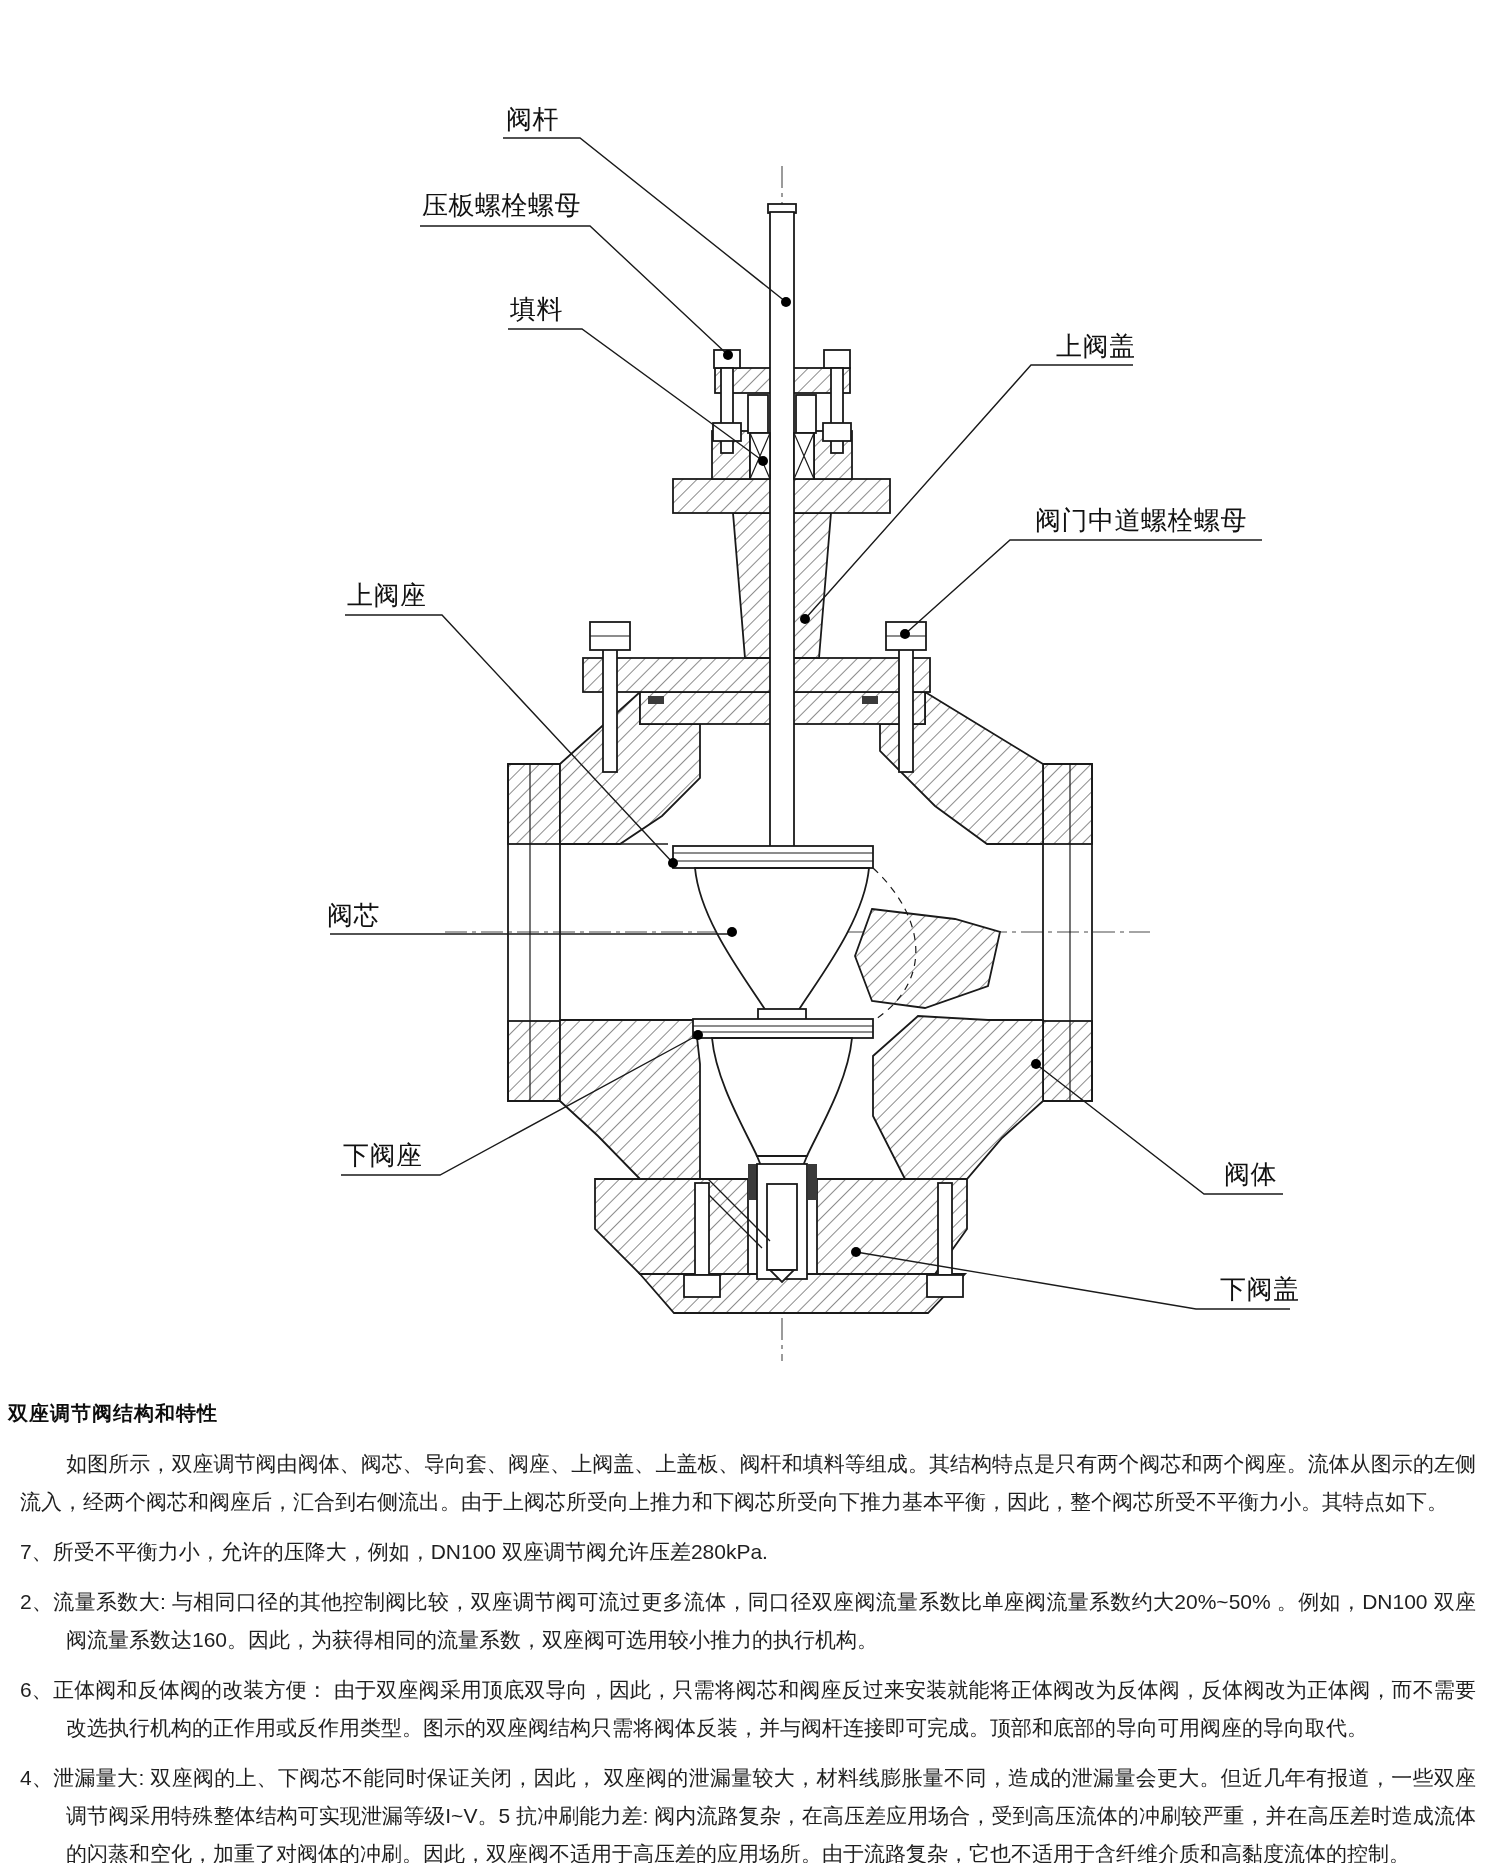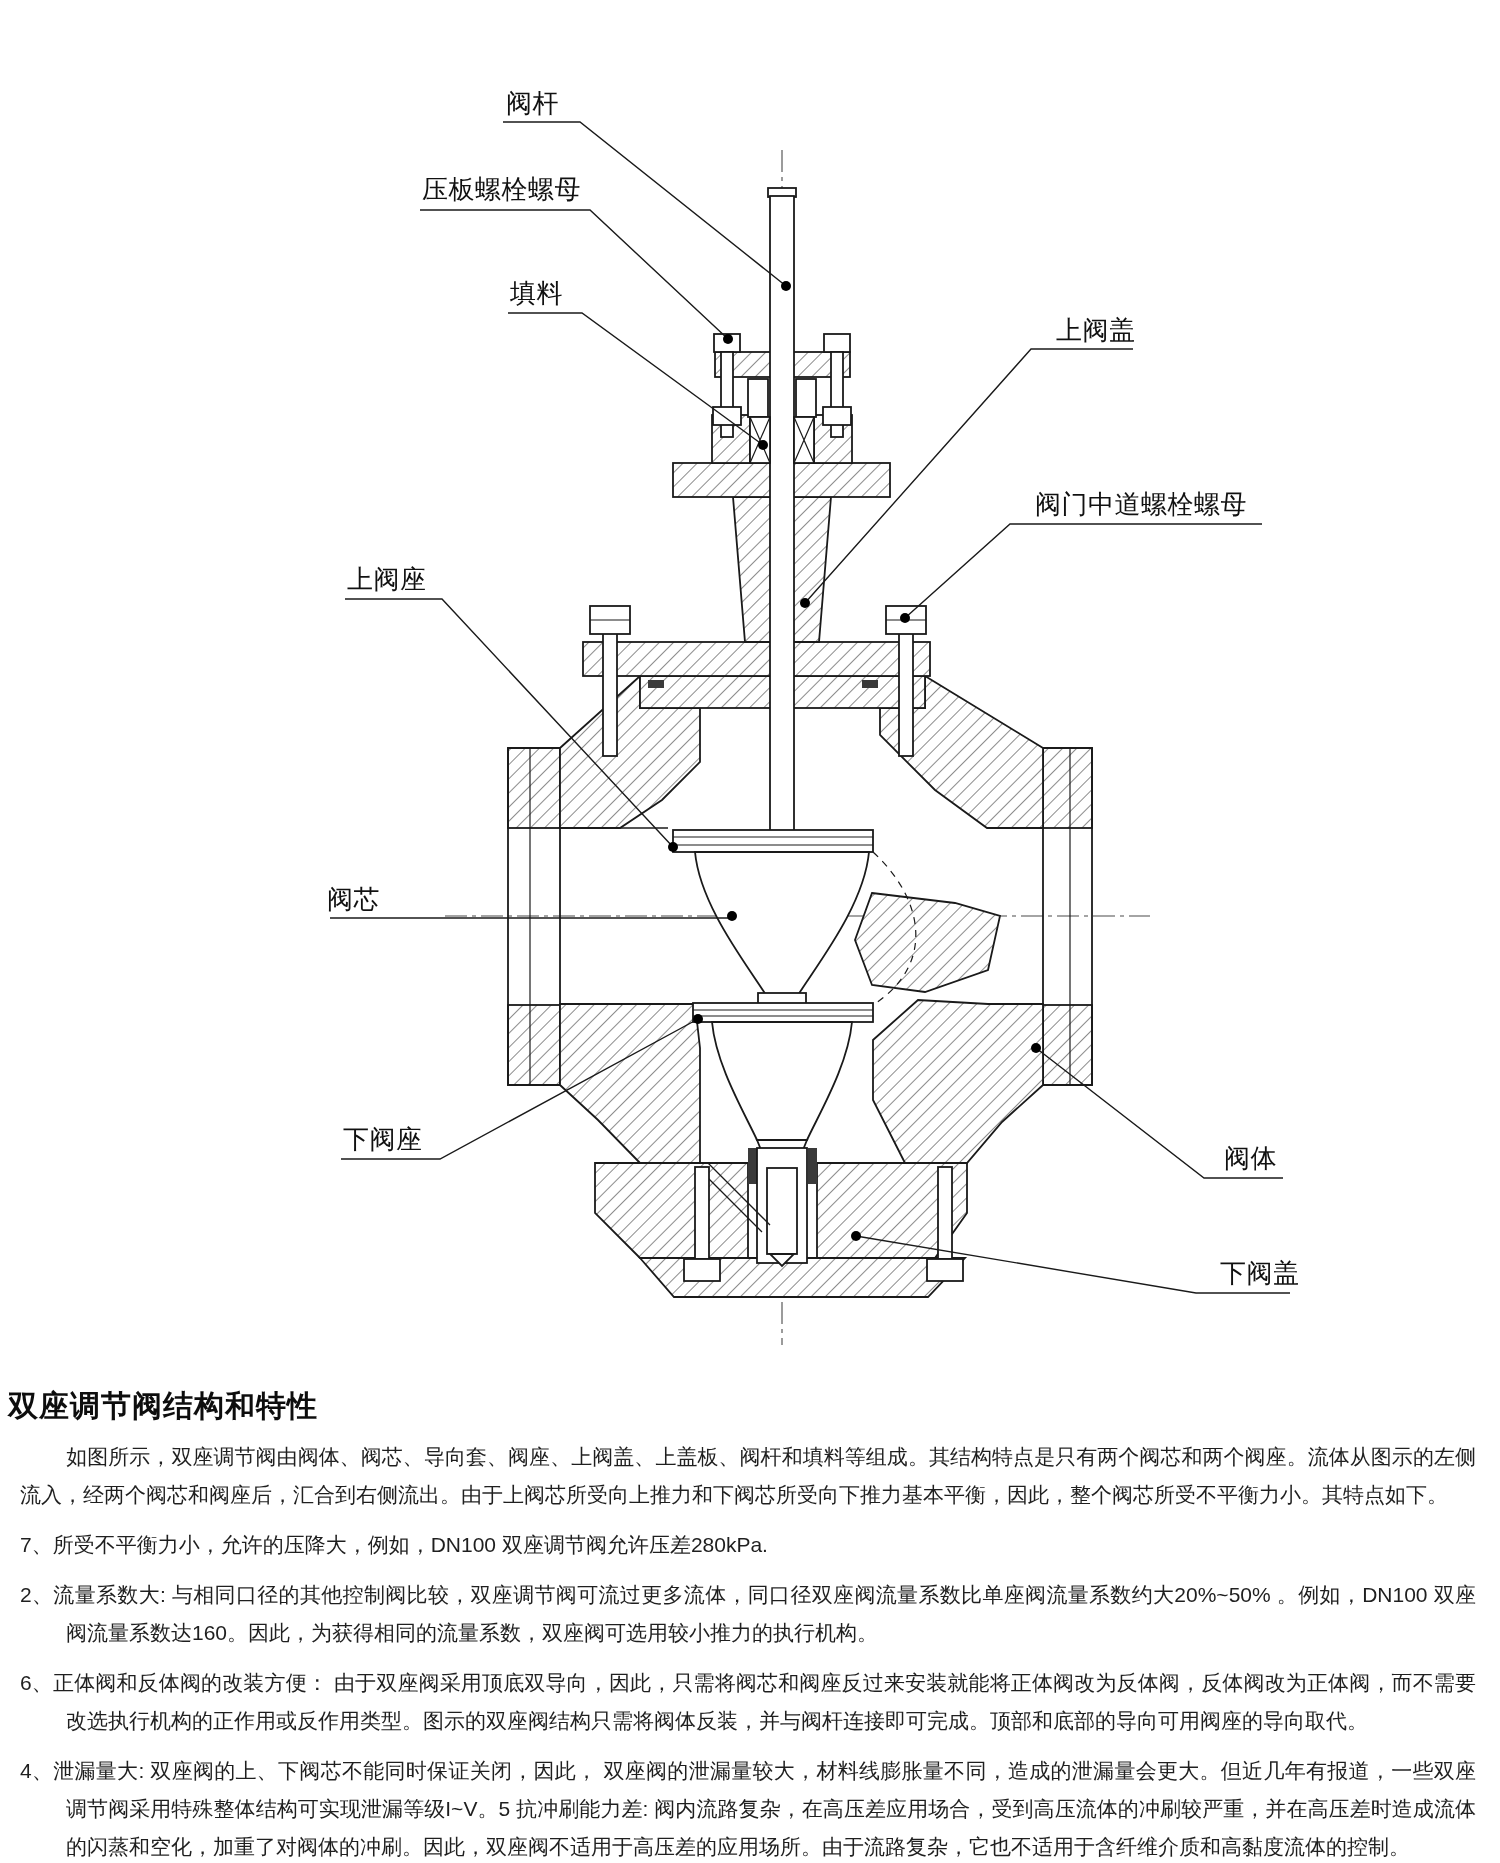--- a/index.html
+++ b/index.html
@@ -1,26 +1,26 @@
 <!DOCTYPE html>
 <html><head>
 <meta charset="utf-8">
 <style>
   html,body{margin:0;padding:0;background:#ffffff;}
   body{
     width:1500px;height:1863px;overflow:hidden;position:relative;
     font-family:"Liberation Sans","DejaVu Sans",sans-serif;
     color:#222;
   }
-  .diagram-wrap{position:absolute;top:0;left:0;width:1386px;height:1380px;}
+  .diagram-wrap{position:absolute;top:16px;left:0;width:1386px;height:1380px;}
   svg text{font-family:"Liberation Sans","DejaVu Sans",sans-serif;fill:#111;}
   .lbl{font-size:26px;letter-spacing:0.5px;}
   .article{position:absolute;left:0;top:1378px;width:1492px;padding:0 4px 0 8px;box-sizing:border-box;}
   .article h1{
-    font-size:30px;line-height:40px;margin:8px 0 4px 0;font-weight:900;color:#0d0d0d;
+    font-size:20px;line-height:40px;margin:15px 0 4px 0;font-weight:900;color:#0d0d0d;
     letter-spacing:1px;
   }
   .article p, .article .item{
     font-size:21px;line-height:38px;margin:12px;color:#1f1f1f;text-align:justify;
   }
   .article p.intro{text-indent:2.2em;}
   .article .item{padding-left:46px;text-indent:-46px;}
 </style>
 </head>
 <body>

